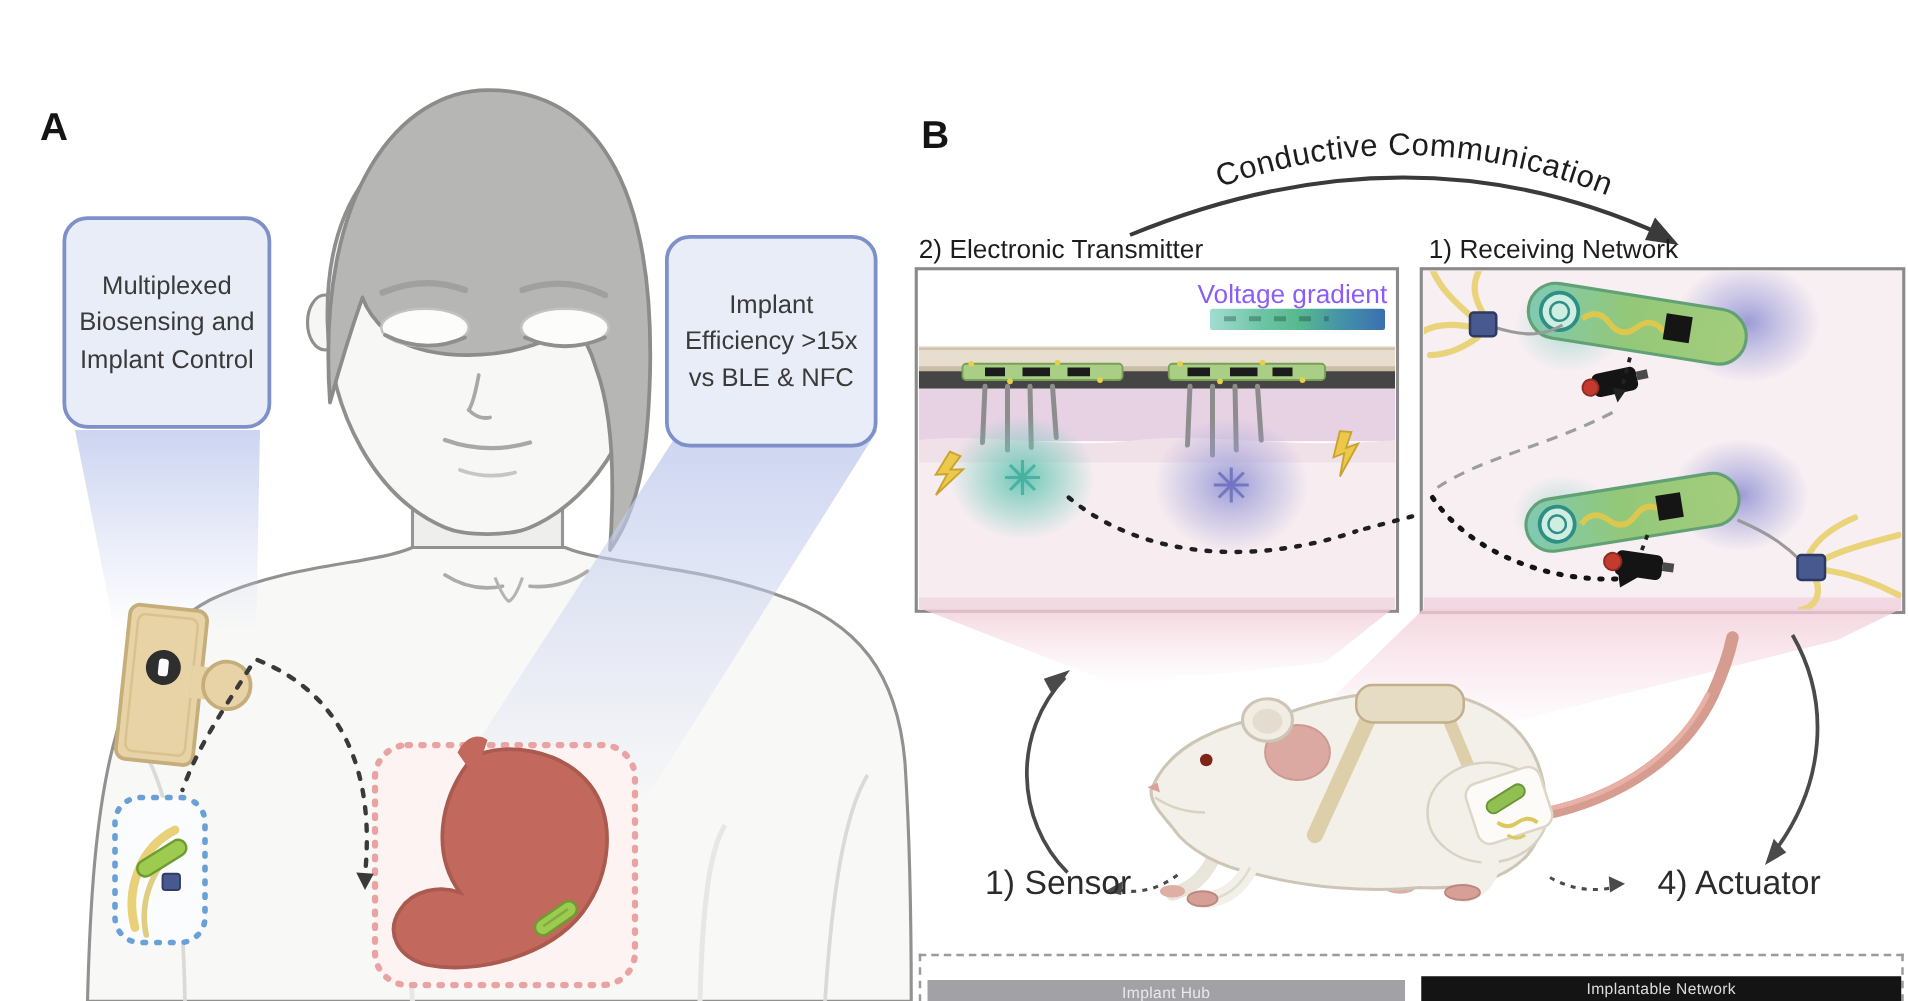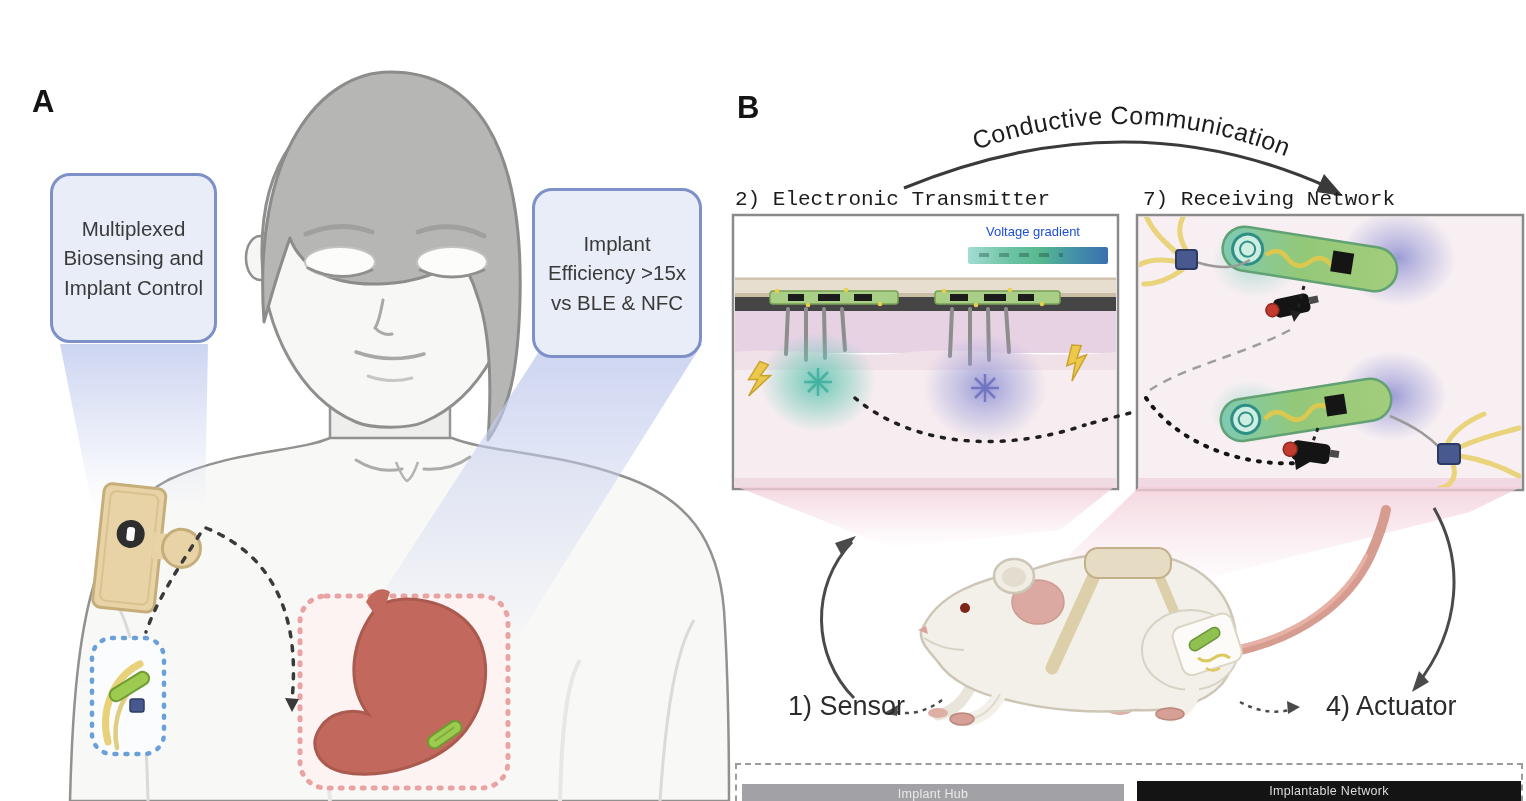--- a/index.html
+++ b/index.html
@@ -3,22 +3,22 @@
 <meta charset="utf-8">
 <style>
   html,body{margin:0;padding:0;background:#fff;}
   #fig{position:relative;width:1526px;height:801px;background:#ffffff;overflow:hidden;
        font-family:"Liberation Sans", sans-serif;color:#222;}
   .abs{position:absolute;}
   .panel-letter{font-size:31px;font-weight:bold;color:#141414;line-height:1;}
   .callout{background:#e9edf8;border:3px solid #7d90c8;border-radius:20px;
            display:flex;align-items:center;justify-content:center;text-align:center;
            font-size:20.5px;line-height:1.42;color:#3a3a3a;padding:8px;box-sizing:border-box;}
-  .sec-title{font-size:21px;color:#1c1c1c;white-space:nowrap;font-family:Liberation Mono, monospace;}
-  .vg-label{font-size:13px;color:#1d4ed8;text-align:center;white-space:nowrap;}
+  .sec-title{font-size:21px;color:#1c1c1c;white-space:nowrap;}
+  .vg-label{font-size:21px;color:#8b5cf6;text-align:left;white-space:nowrap;}
   .vg-bar{height:17px;border-radius:2px;
           background:linear-gradient(90deg,#a3dcd2 0%,#6cc4a4 30%,#56b88e 52%,#4492a8 75%,#3a6fb0 100%);
           position:relative;overflow:hidden;}
   .vg-bar::after{content:"";position:absolute;left:8%;top:6px;width:60%;height:4px;
           background:repeating-linear-gradient(90deg,rgba(20,60,50,.35) 0 10px,transparent 10px 20px);}
   .flow-label{font-size:27px;color:#2b2b2b;white-space:nowrap;}
   .legend-box{border:2px dashed #9b9b9b;box-sizing:border-box;}
   .legend-bar{display:flex;justify-content:center;align-items:flex-start;
               font-size:12.5px;letter-spacing:.3px;padding-top:3px;box-sizing:border-box;}
   .bar-gray{background:#a2a2a6;color:#e9e9e9;}
@@ -339,21 +339,21 @@
     <polygon points="1300,707 1287,701 1288,714" fill="#4a4a4a"></polygon>
   </svg>
 
   <div class="abs panel-letter" style="left:32px;top:86px">A</div>
   <div class="abs panel-letter" style="left:737px;top:92px">B</div>
 
   <div class="abs callout" style="left:50px;top:173px;width:167px;height:170px">Multiplexed Biosensing and Implant Control</div>
   <div class="abs callout" style="left:532px;top:188px;width:170px;height:170px">Implant Efficiency &gt;15x vs BLE &amp; NFC</div>
 
   <div class="abs sec-title" style="left:735px;top:188px">2) Electronic Transmitter</div>
-  <div class="abs sec-title" style="left:1143px;top:188px">7) Receiving Network</div>
+  <div class="abs sec-title" style="left:1143px;top:188px">1) Receiving Network</div>
 
   <div class="abs vg-label" style="left:958px;top:224px;width:150px">Voltage gradient</div>
   <div class="abs vg-bar" style="left:968px;top:247px;width:140px"></div>
 
   <div class="abs flow-label" style="left:788px;top:691px">1) Sensor</div>
   <div class="abs flow-label" style="left:1326px;top:691px">4) Actuator</div>
 
   <div class="abs legend-box" style="left:735px;top:763px;width:788px;height:60px"></div>
   <div class="abs legend-bar bar-gray" style="left:742px;top:784px;width:382px;height:30px">
     <span>Implant Hub</span>

